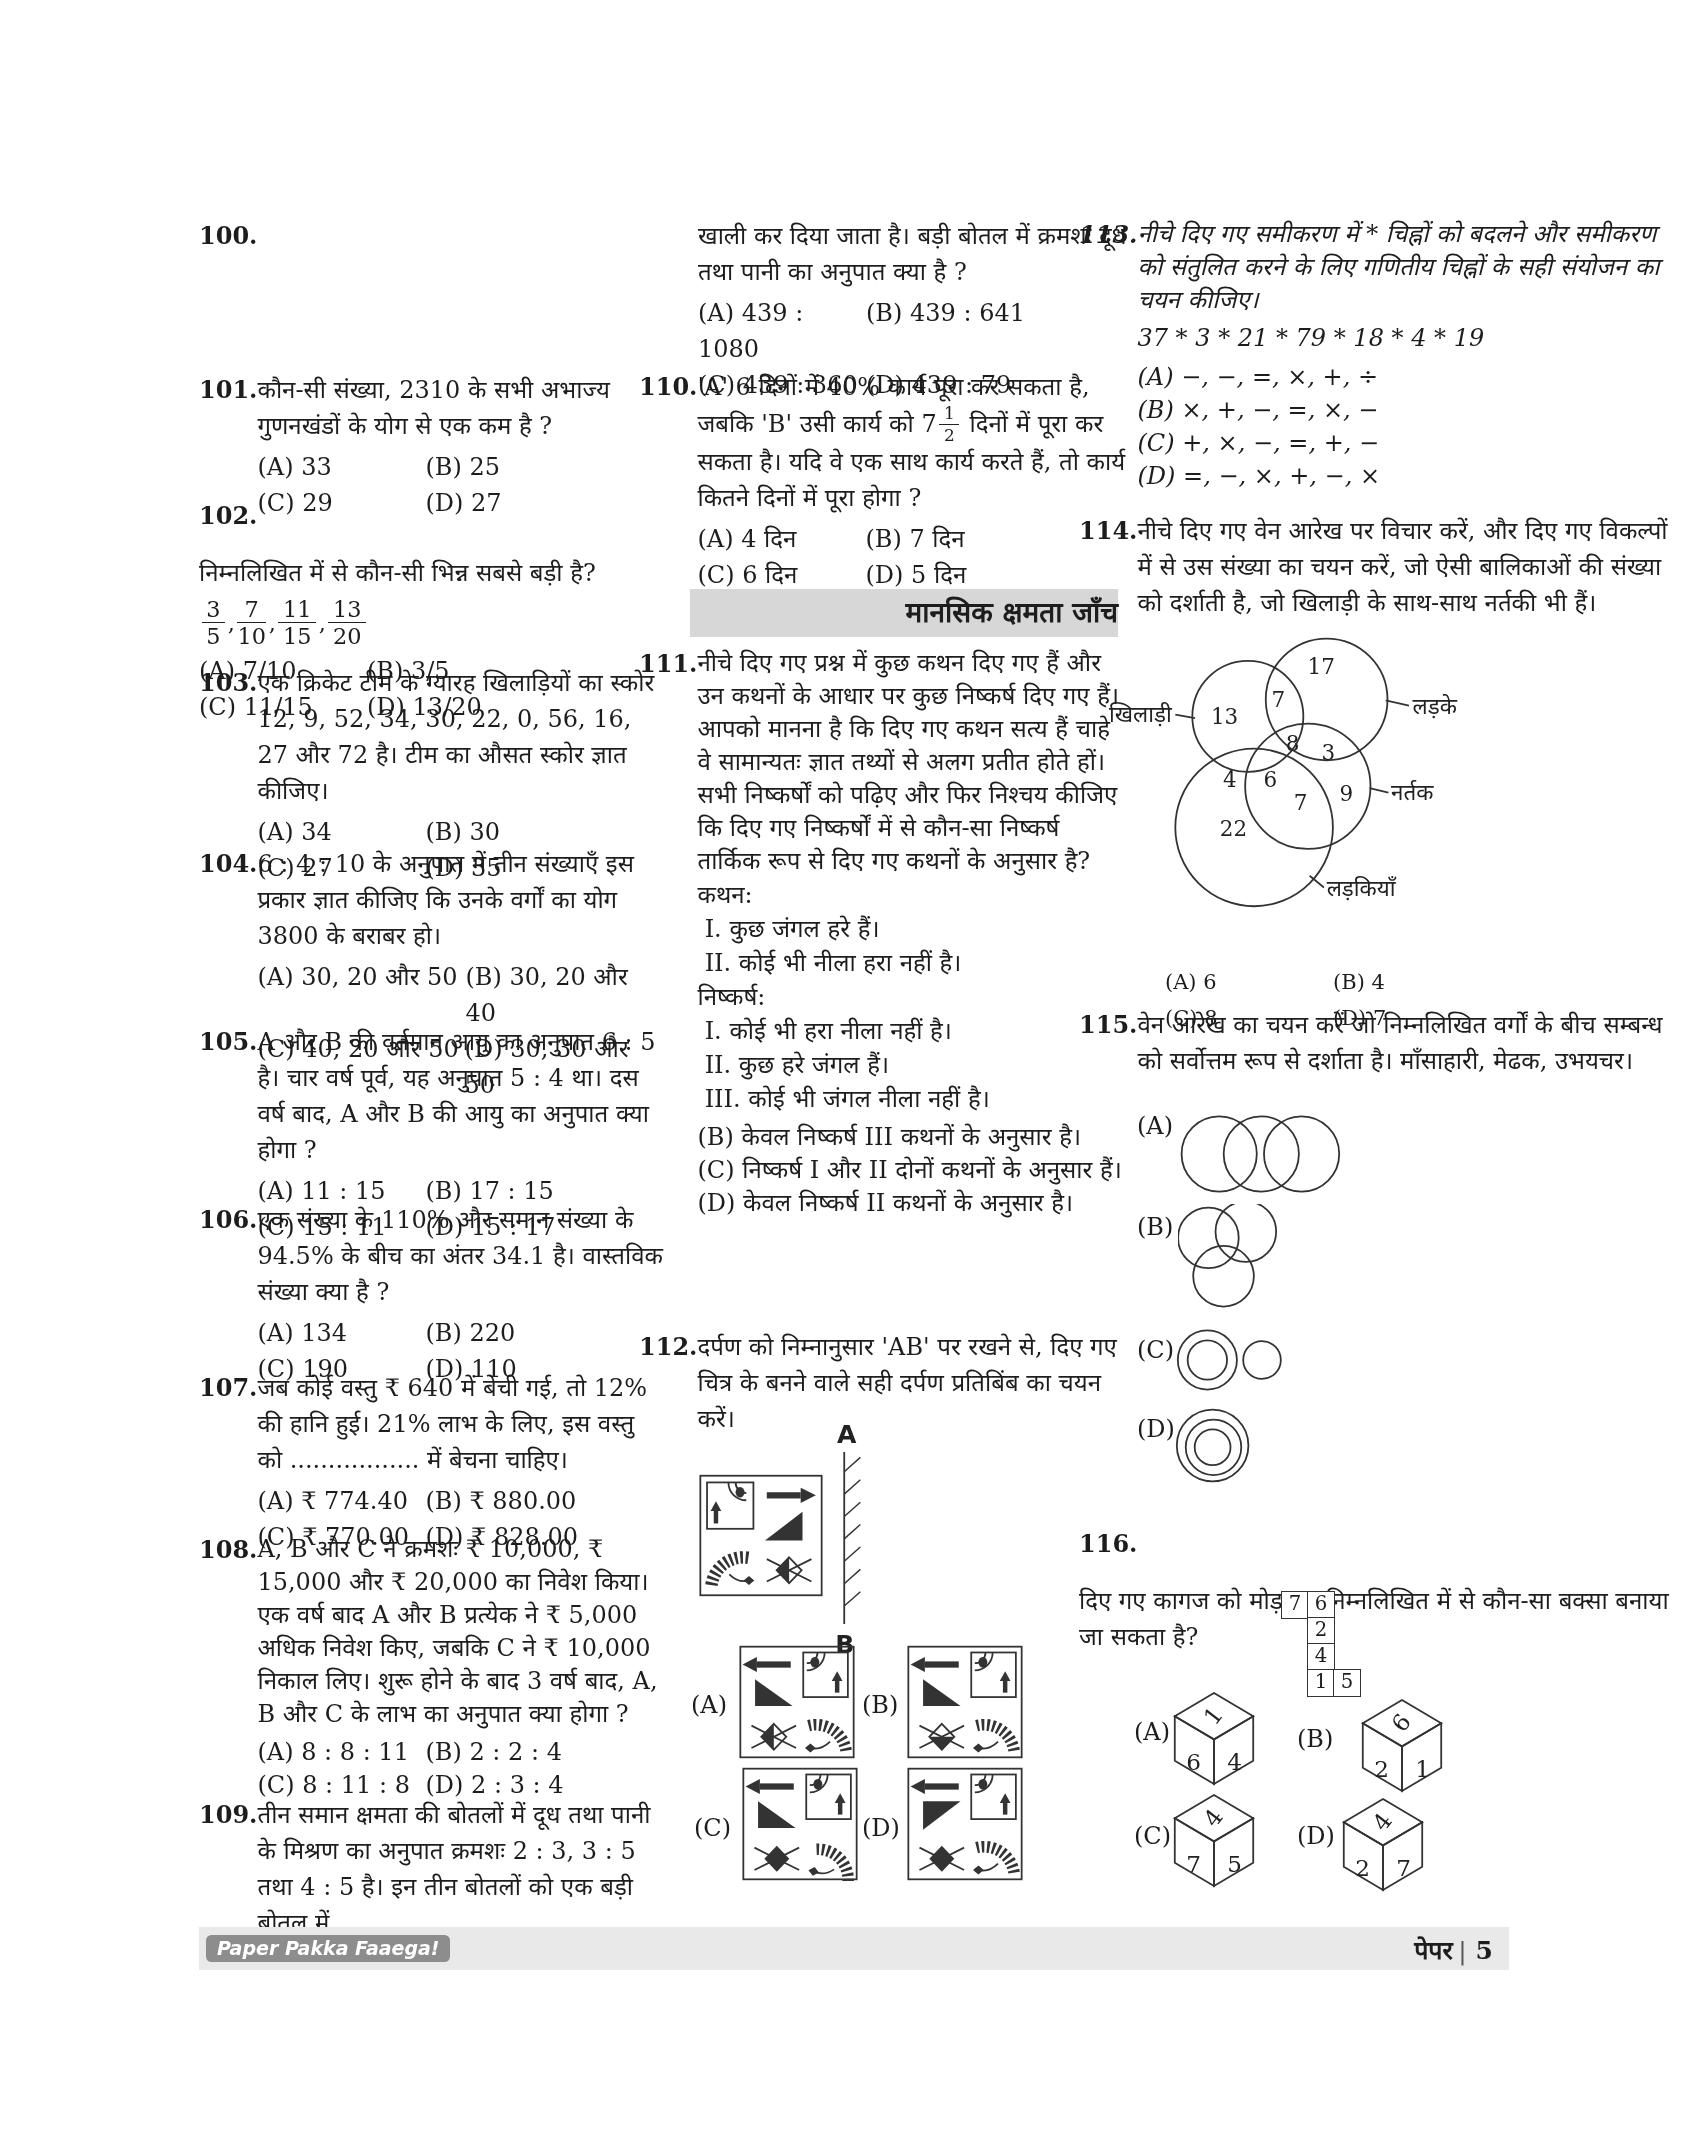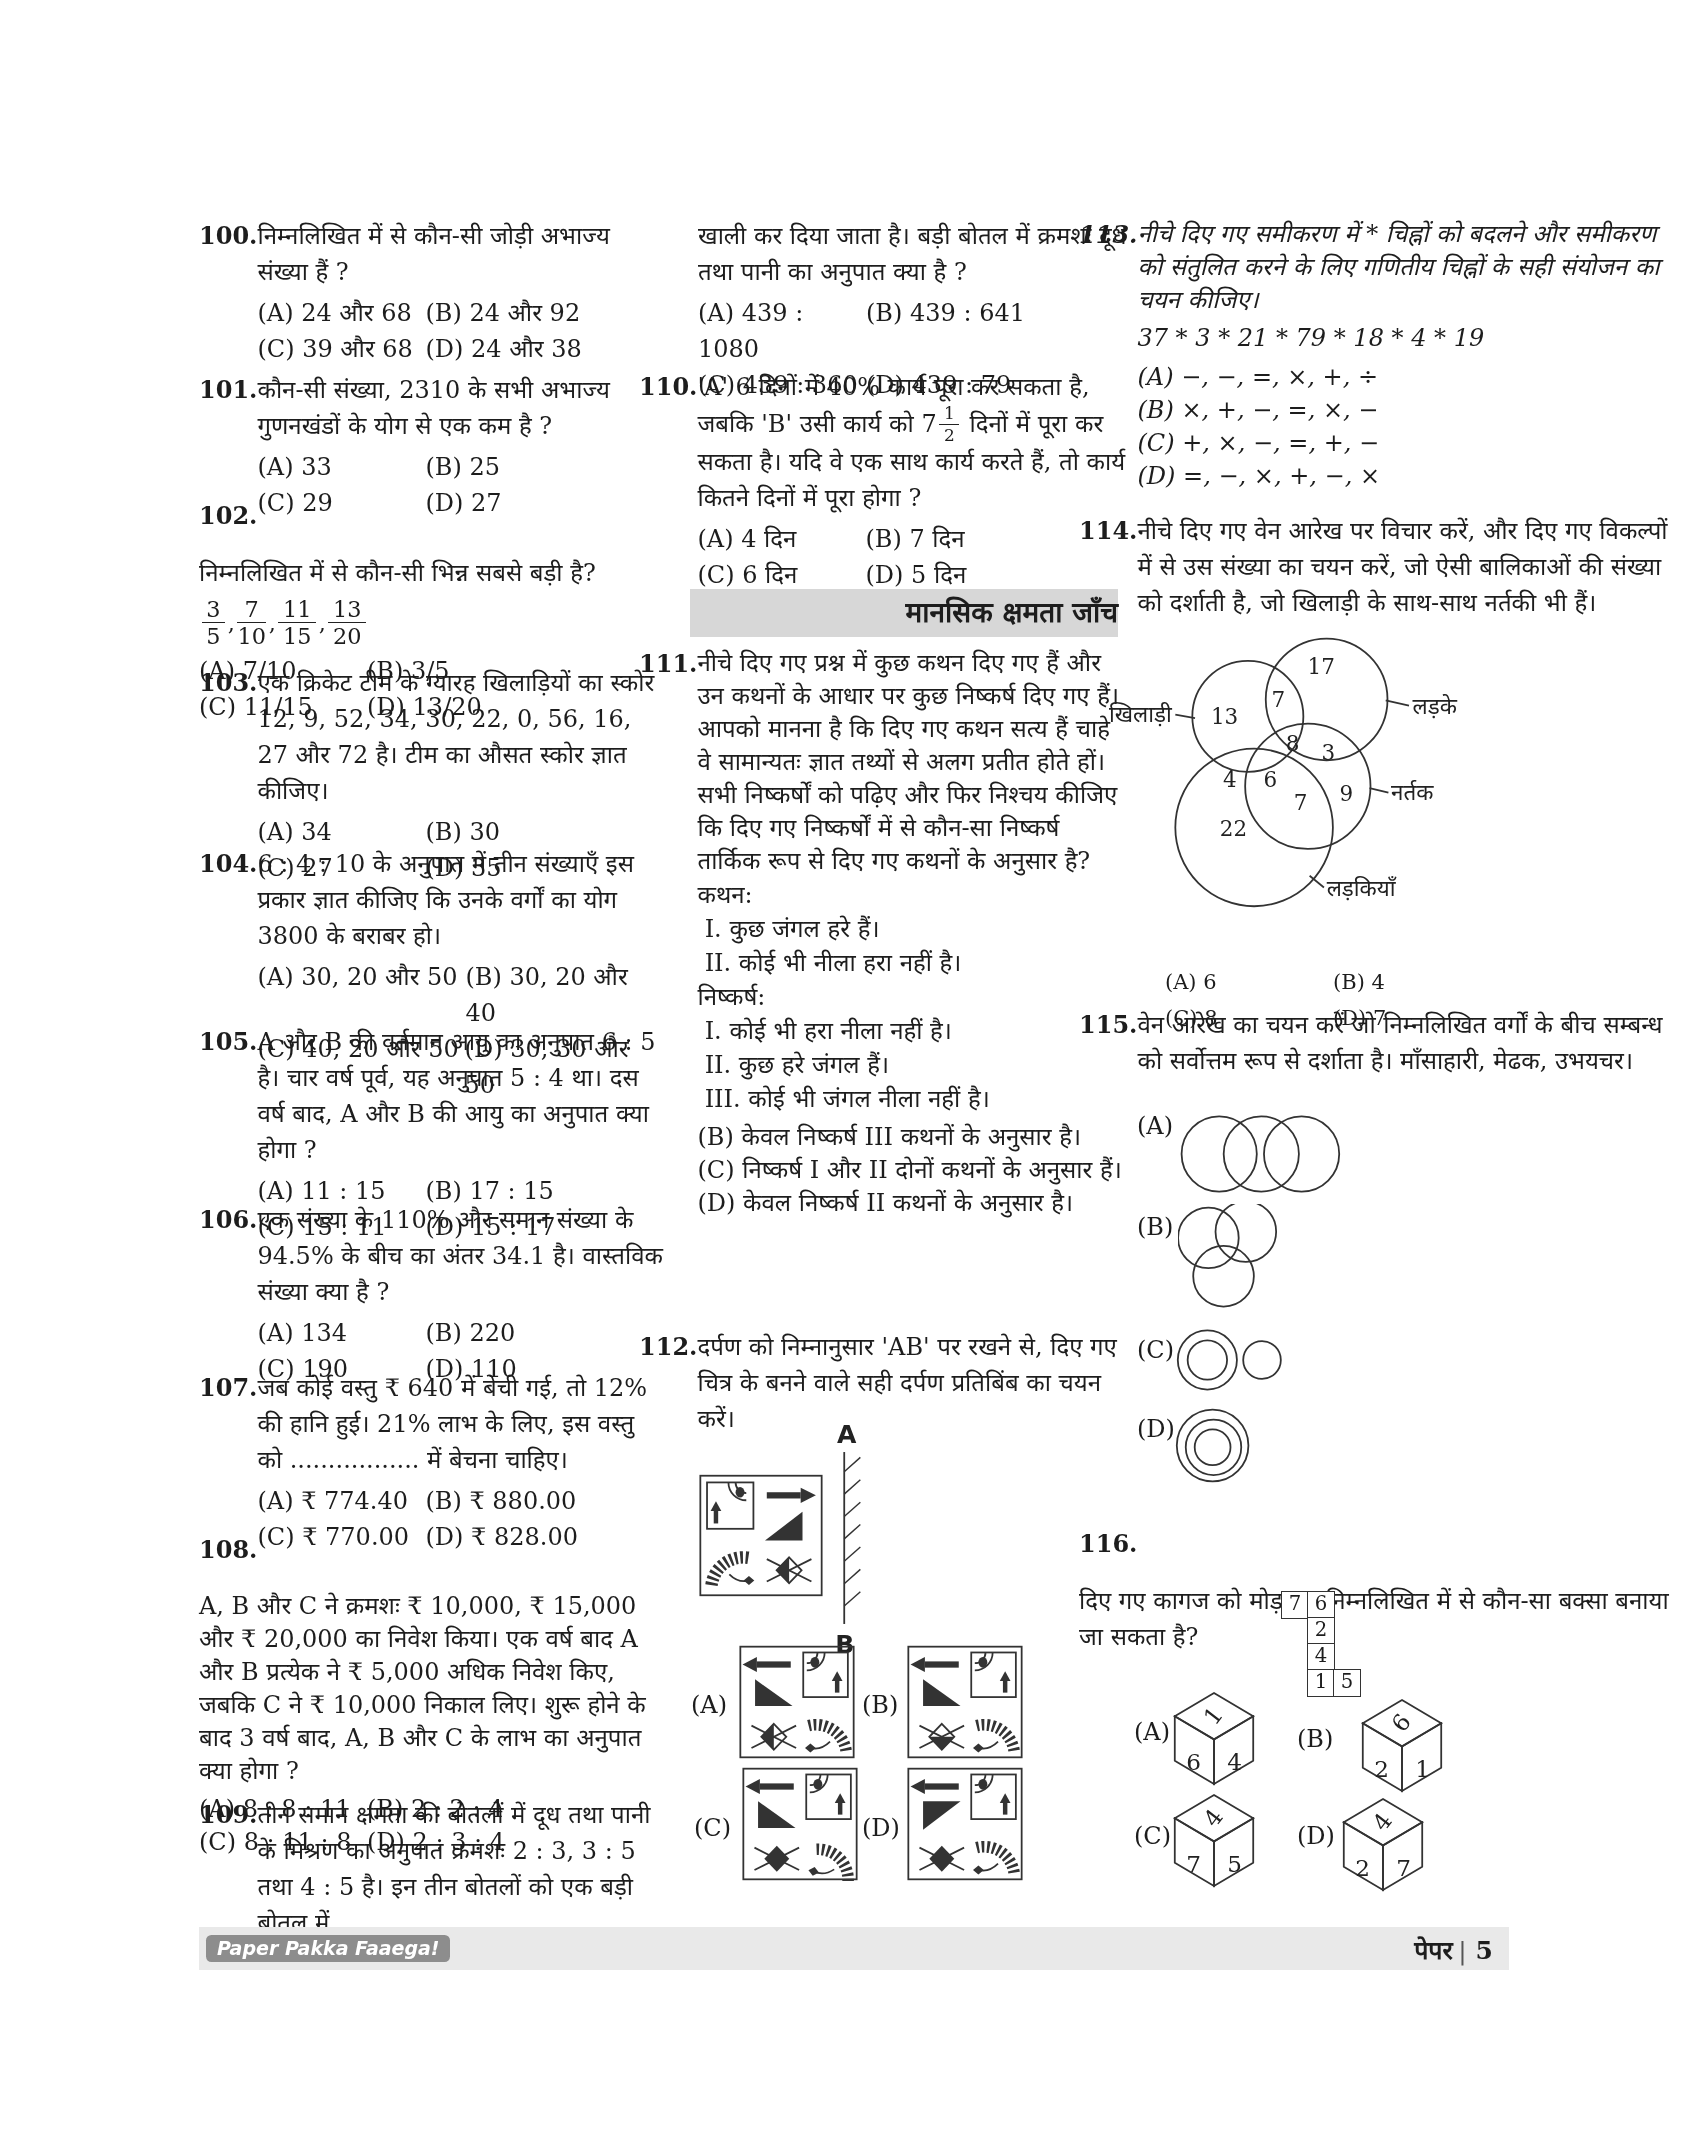--- a/index.html
+++ b/index.html
@@ -41,33 +41,20 @@
   .vennlabel{font-size:25px;fill:#222;font-family:"DejaVu Sans","Liberation Sans",sans-serif;}
   .cubenum{font-size:26px;fill:#222;font-family:"DejaVu Serif","Liberation Serif",serif;}
 </style>
 </head>
 <body>
 
 <div class="page">
 
   <div class="q" style="left:199px;top:218px;width:464px;">
     <div class="qno">100.</div>
-    <div class="qbody">
-      <div>निम्नलिखित में से कौन-सी जोड़ी अभाज्य संख्या हैं ?</div>
-      <div class="opts">
-        <div class="orow">
-            <span class="ow">(A) 24 और 68</span>
-            <span>(B) 24 और 92</span>
-          </div>
-        <div class="orow">
-            <span class="ow">(C) 39 और 68</span>
-            <span>(D) 24 और 38</span>
-          </div>
-      </div>
-    </div>
   </div>
 
   <div class="q" style="left:199px;top:372px;width:464px;">
     <div class="qno">101.</div>
     <div class="qbody">
       <div>कौन-सी संख्या, 2310 के सभी अभाज्य गुणनखंडों के योग से एक कम है ?</div>
       <div class="opts">
         <div class="orow">
             <span class="ow">(A) 33</span>
             <span>(B) 25</span>
@@ -196,21 +183,21 @@
             <span>(B) ₹ 880.00</span>
           </div>
         <div class="orow">
             <span class="ow">(C) ₹ 770.00</span>
             <span>(D) ₹ 828.00</span>
           </div>
       </div>
     </div>
   </div>
 
-  <div class="q lh37" style="left:199px;top:1533px;width:464px;flex-direction:column;">
+  <div class="q lh37" style="left:199px;top:1533px;width:464px;">
     <div class="qno">108.</div>
     <div class="qbody">
       <div>A, B और C ने क्रमशः ₹ 10,000, ₹ 15,000 और ₹ 20,000 का निवेश किया। एक वर्ष बाद A और B प्रत्येक ने ₹ 5,000 अधिक निवेश किए, जबकि C ने ₹ 10,000 निकाल लिए। शुरू होने के बाद 3 वर्ष बाद, A, B और C के लाभ का अनुपात क्या होगा ?</div>
       <div class="opts">
         <div class="orow">
             <span class="ow">(A) 8 : 8 : 11</span>
             <span>(B) 2 : 2 : 4</span>
           </div>
         <div class="orow">
             <span class="ow">(C) 8 : 11 : 8</span>

